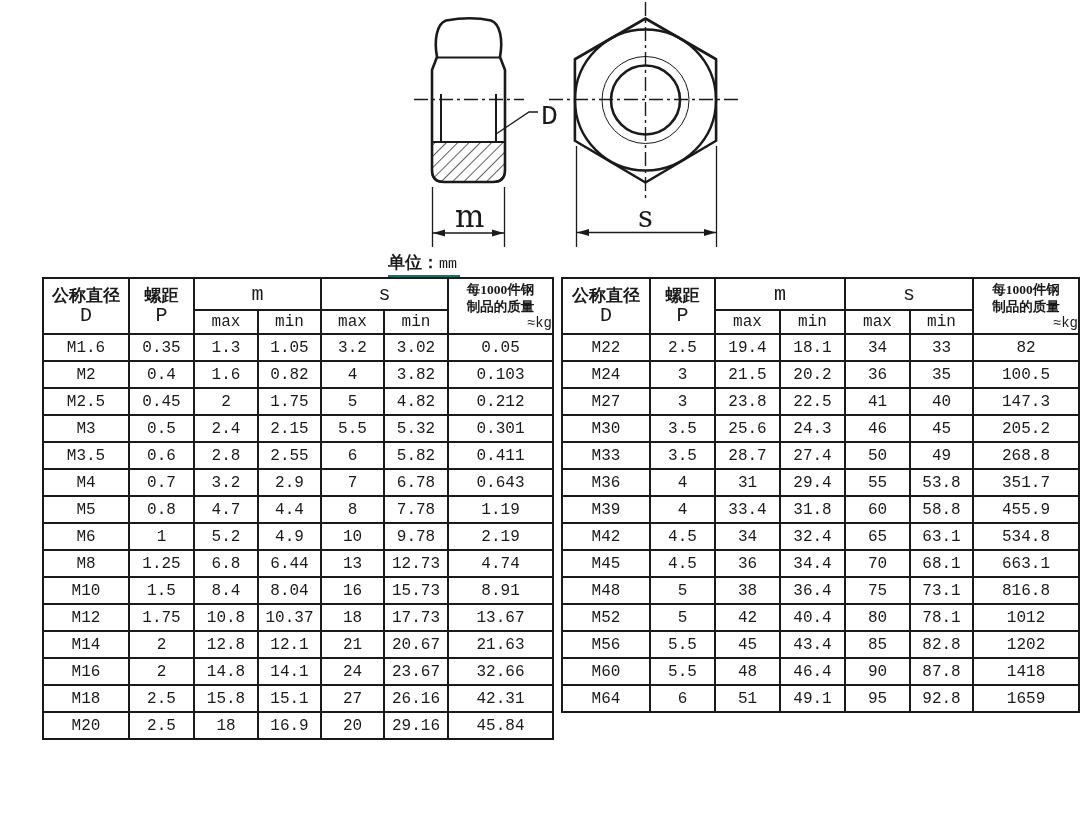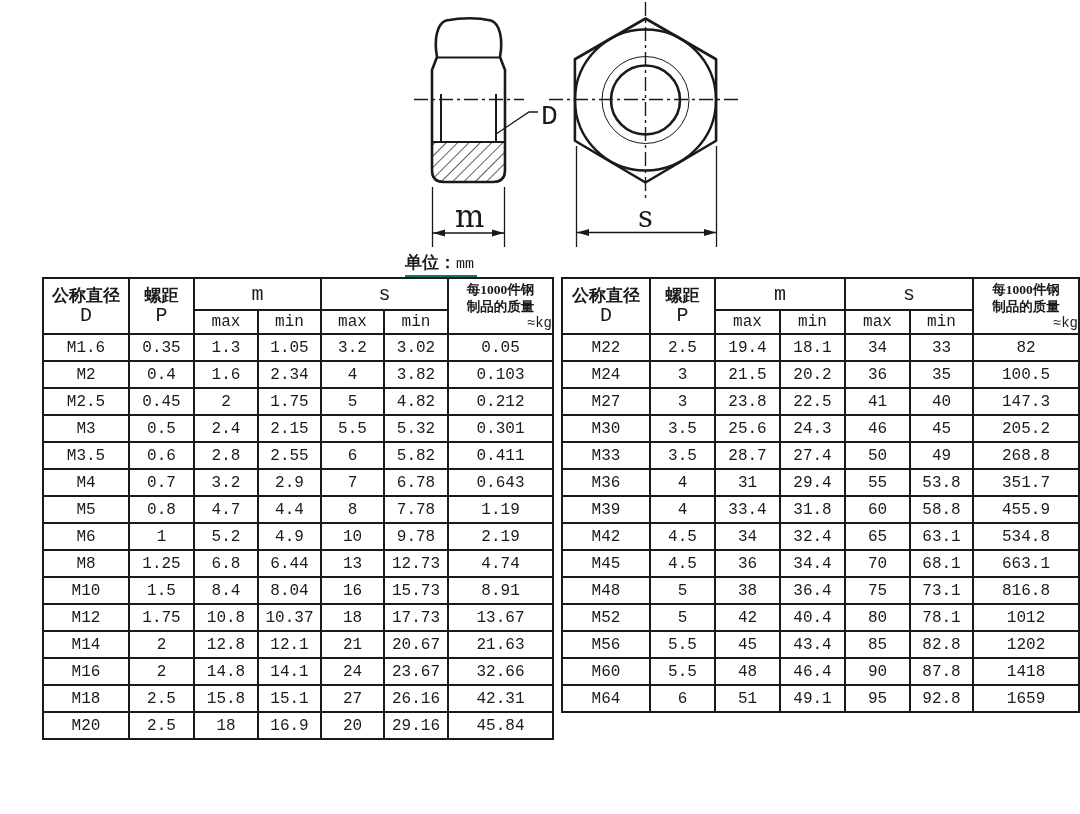--- a/index.html
+++ b/index.html
@@ -9,21 +9,21 @@
     font-family:"Liberation Mono","DejaVu Sans Mono",monospace;
     color:#1a1a1a;
   }
   .page{position:absolute;inset:0;background:#fff;}
 
   
   #drawing{position:absolute;left:0;top:0;width:1080px;height:260px;}
 
   
   .unit-label{
-    position:absolute;left:405px;top:253px;
+    position:absolute;left:388px;top:253px;
     border-bottom:4px solid #0f766e;padding:0 3px 1px 0;
     white-space:nowrap;line-height:18px;
   }
   .unit-label .cjk{font-family:"DejaVu Sans","Liberation Sans",sans-serif;font-size:17px;font-weight:bold;}
   .unit-label .mono{font-family:"Liberation Mono",monospace;font-size:15px;}
 
   
   table.spec{
     border-collapse:collapse;table-layout:fixed;
     position:absolute;top:277px;
@@ -146,21 +146,21 @@
           <td>1.3</td>
           <td>1.05</td>
           <td>3.2</td>
           <td>3.02</td>
           <td>0.05</td>
         </tr>
         <tr>
           <td>M2</td>
           <td>0.4</td>
           <td>1.6</td>
-          <td>2.34</td>
+          <td>0.82</td>
           <td>4</td>
           <td>3.82</td>
           <td>0.103</td>
         </tr>
         <tr>
           <td>M2.5</td>
           <td>0.45</td>
           <td>2</td>
           <td>1.75</td>
           <td>5</td>

